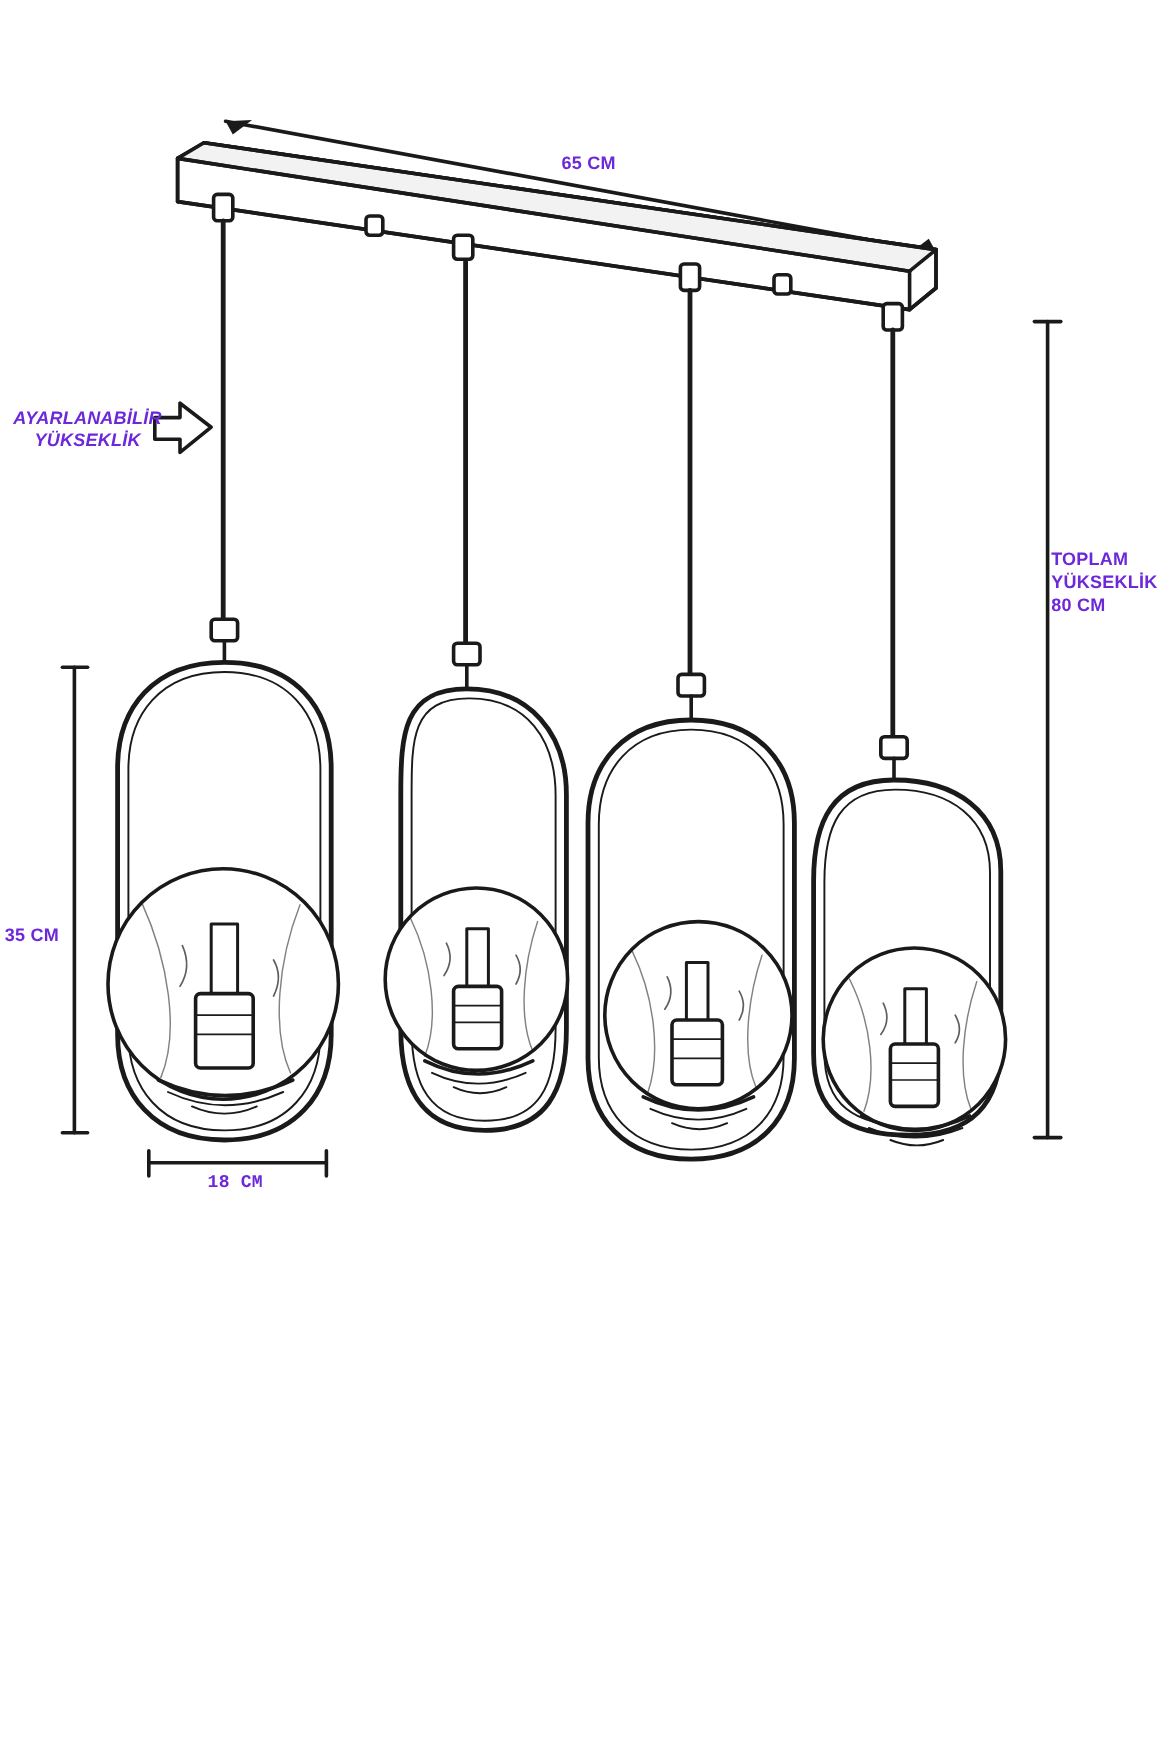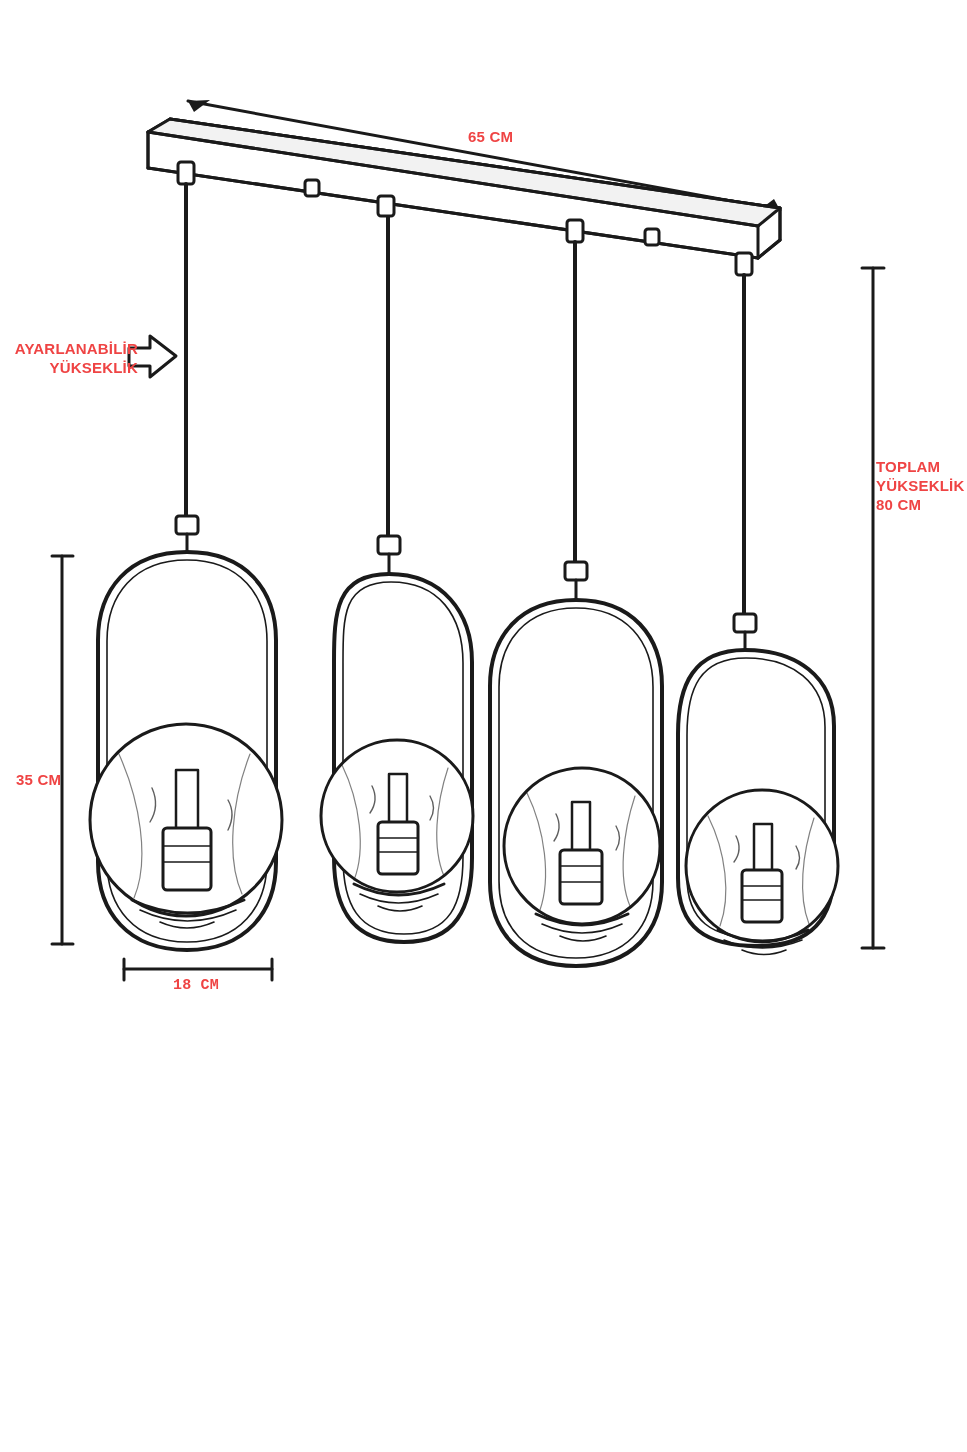--- a/index.html
+++ b/index.html
@@ -25,41 +25,42 @@
     width: 967px;
     height: 1452px;
   }
   .dim-label {
     position: absolute;
     font-weight: bold;
     font-size: 15px;
     letter-spacing: 0.2px;
     line-height: 1.25;
     white-space: pre-line;
-    color: #ef4444;
+    color: #6d28d9;
   }
   #label-width {
     left: 468px;
     top: 128px;
     font-size: 15px;
   }
   #label-adjustable {
     left: 8px;
     top: 340px;
     width: 130px;
-    text-align: right;
+    text-align: center;
+    font-style: italic;
   }
   #label-total {
     left: 876px;
     top: 458px;
     width: 112px;
     text-align: left;
   }
   #label-height35 {
-    left: 16px;
+    left: 4px;
     top: 771px;
   }
   #label-depth18 {
     left: 173px;
     top: 977px;
     font-family: Liberation Mono, monospace;
   }
 </style>
 </head>
 <body>

